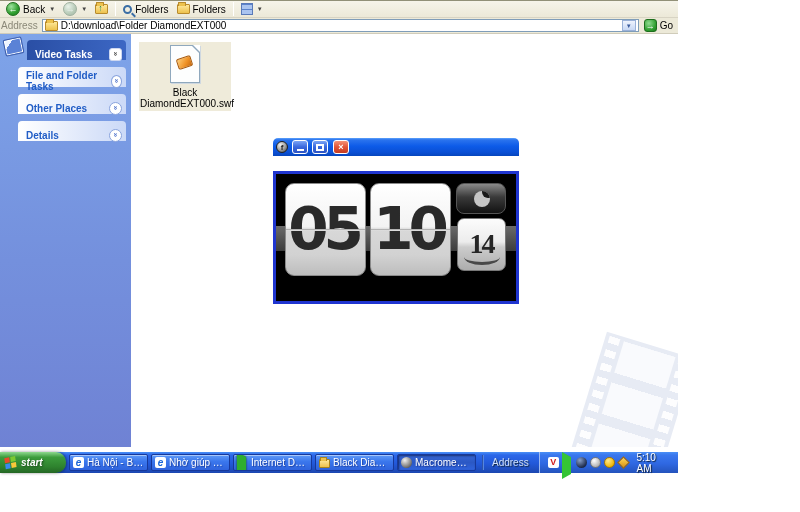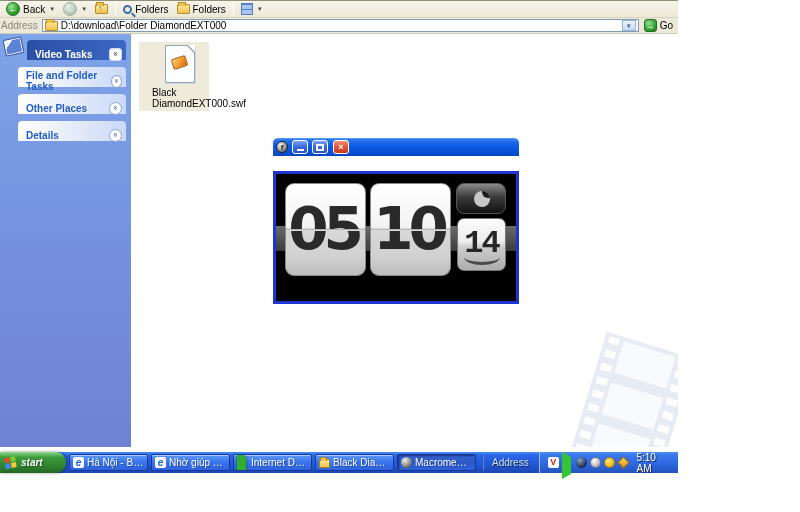--- a/index.html
+++ b/index.html
@@ -73,22 +73,22 @@
   .chev-btn span { transform:rotate(90deg); display:block; line-height:1; }
   .chev-btn.boxy { border-radius:3px; border:1px solid #cfd8f0; color:#444; }
   .video-row { position:relative; }
   .video-tasks-icon { position:absolute; left:-1px; top:-2px; width:19px; height:17px;
               background:linear-gradient(135deg,#eef4ff 0 30%,#5b82d6 30% 100%);
               border:1px solid #3a5aa8; border-radius:2px; transform:rotate(-12deg);
               box-shadow:inset 0 0 0 1px #fff; }
 
   
   .filearea { flex:1; position:relative; background:#fff; overflow:hidden; }
-  .file-tile { position:absolute; left:8px; top:8px; width:70px; padding:3px 1px 2px 13px;
-               background:#efebda; text-align:left; }
+  .file-tile { position:absolute; left:8px; top:8px; width:92px; padding:3px 1px 2px 1px;
+               background:#efebda; text-align:center; }
   .doc-icon { position:relative; width:30px; height:38px; margin:0 auto 4px auto; background:#fdfefe;
               border:1px solid #8fa8bd; box-shadow:1px 1px 0 #cfd8e0; }
   .doc-icon .fold { position:absolute; right:-1px; top:-1px; width:0; height:0;
               border-left:7px solid transparent; border-top:7px solid #fff;
               filter:drop-shadow(-1px 1px 0 #8fa8bd); }
   .doc-icon .seal { position:absolute; left:6px; top:11px; width:15px; height:11px;
               background:linear-gradient(135deg,#ffcf7a,#ef9226 60%,#c86a10);
               border:1px solid #a85808; transform:rotate(-18deg); border-radius:2px; }
   .file-label { font-size:10px; line-height:11px; color:#000; }
 
@@ -142,22 +142,22 @@
   .card-moon { position:absolute; left:180px; top:9px; width:50px; height:31px; border-radius:8px;
           border:1px solid #555; background:linear-gradient(180deg,#8a8a8a 0%,#3a3a3a 45%,#121212 100%); }
   .moon-icon { position:absolute; left:17px; top:7px; width:16px; height:16px; border-radius:50%;
           background:#c6c6c6; overflow:hidden; }
   .moon-icon::after { content:""; position:absolute; left:8px; top:-5px; width:12px; height:12px;
           border-radius:50%; background:#1a1a1a; }
   .card-secs { position:absolute; left:181px; top:44px; width:49px; height:53px; border-radius:7px;
           border:1px solid #777;
           background:linear-gradient(180deg,#fcfcfc 0%,#ececec 45%,#cccccc 55%,#adadad 100%);
           text-align:center; }
-  .digits-small { font-family:Liberation Mono, monospace; font-weight:bold; color:#262626;
-          font-size:32px; line-height:50px; letter-spacing:-2px; }
+  .digits-small { font-family:Liberation Serif, serif; font-weight:bold; color:#262626;
+          font-size:28px; line-height:50px; letter-spacing:-2px; }
   .sec-swoosh { position:absolute; left:6px; bottom:5px; width:36px; height:16px;
           border-bottom:3px solid #2e2e2e; border-radius:50%; opacity:.8; }
 
   
   .taskbar { position:absolute; left:0; top:452px; width:678px; height:21px;
           background:linear-gradient(180deg,#4a90f6 0%,#2c68e9 14%,#2258d9 55%,#1c47b0 100%);
           display:flex; align-items:center; }
   .start-btn { height:21px; width:66px; border-radius:0 10px 10px 0; display:flex; align-items:center;
           gap:4px; padding:0 8px 0 5px;
           background:linear-gradient(180deg,#8fd98f 0%,#3c9c3c 25%,#2e832e 70%,#246624 100%);

